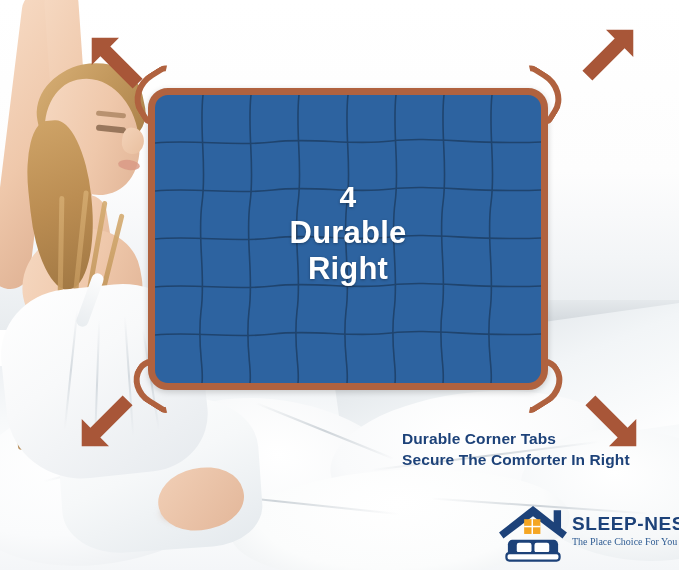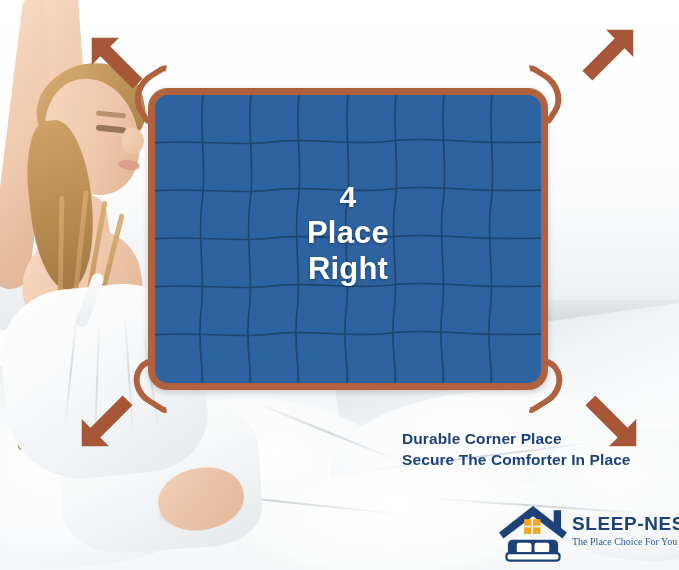--- a/index.html
+++ b/index.html
@@ -237,21 +237,21 @@
           <path d="M0,48 C40,44 78,52 118,47 C158,42 196,51 236,46 C276,41 320,50 386,47"></path>
           <path d="M0,96 C40,92 78,100 118,95 C158,90 196,99 236,94 C276,89 320,98 386,95"></path>
           <path d="M0,144 C40,140 78,148 118,143 C158,138 196,147 236,142 C276,137 320,146 386,143"></path>
           <path d="M0,192 C40,188 78,196 118,191 C158,186 196,195 236,190 C276,185 320,194 386,191"></path>
           <path d="M0,240 C40,236 78,244 118,239 C158,234 196,243 236,238 C276,233 320,242 386,239"></path>
         </g>
       </svg>
 
       <div class="center-text">
         <span class="ct-num">4</span>
-        <span>Place</span>
+        <span>Durable</span>
         <span>Right</span>
       </div>
     </div>
 
     <div class="tab tab-tl"></div>
     <div class="tab tab-tr"></div>
     <div class="tab tab-bl"></div>
     <div class="tab tab-br"></div>
   </div>
 
@@ -262,22 +262,22 @@
     <path d="M94,6 L94,50 L80,36 L28,88 L12,72 L64,20 L50,6 Z" fill="#a85638"></path>
   </svg>
   <svg class="arrow a-bl" viewBox="0 0 100 100">
     <path d="M6,94 L6,50 L20,64 L72,12 L88,28 L36,80 L50,94 Z" fill="#a85638"></path>
   </svg>
   <svg class="arrow a-br" viewBox="0 0 100 100">
     <path d="M94,94 L50,94 L64,80 L12,28 L28,12 L80,64 L94,50 Z" fill="#a85638"></path>
   </svg>
 
   <div class="caption">
-    <span>Durable Corner Place</span>
-    <span>Secure The Comforter In Place</span>
+    <span>Durable Corner Tabs</span>
+    <span>Secure The Comforter In Right</span>
   </div>
 
   <div class="logo">
     <svg class="logo-mark" viewBox="0 0 100 84">
 
       <path d="M4,44 L50,8 L78,30 L78,14 L88,14 L88,38 L96,44 L90,52 L50,22 L10,52 Z" fill="#1d4279"></path>
 
       <rect x="38" y="26" width="22" height="20" fill="#f5a623"></rect>
       <rect x="48" y="26" width="2" height="20" fill="#ffffff"></rect>
       <rect x="38" y="35" width="22" height="2" fill="#ffffff"></rect>

